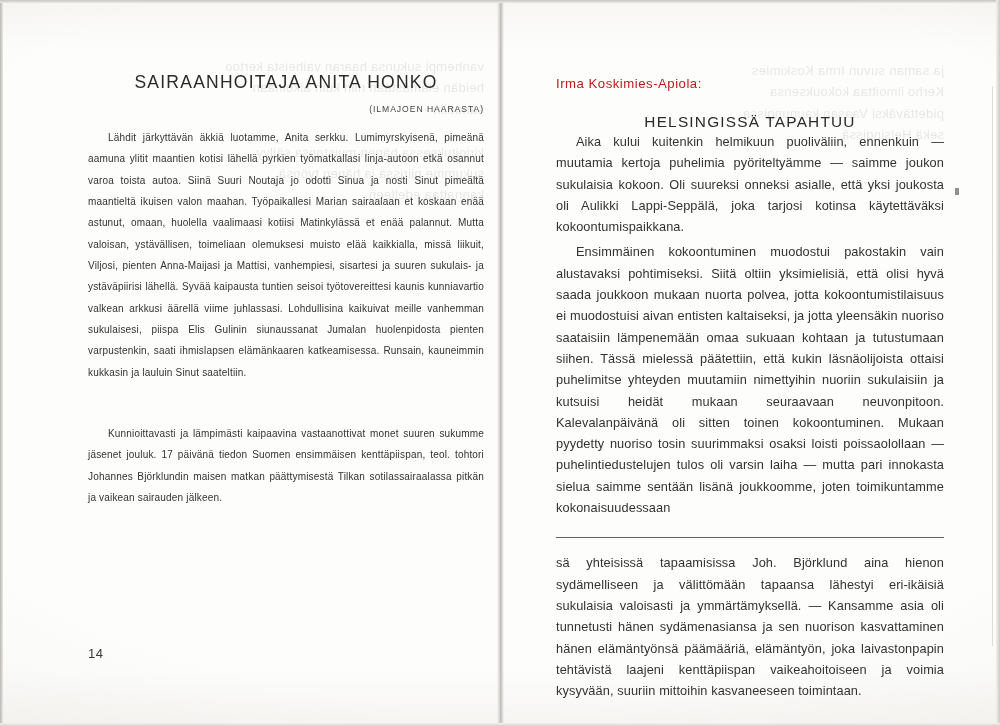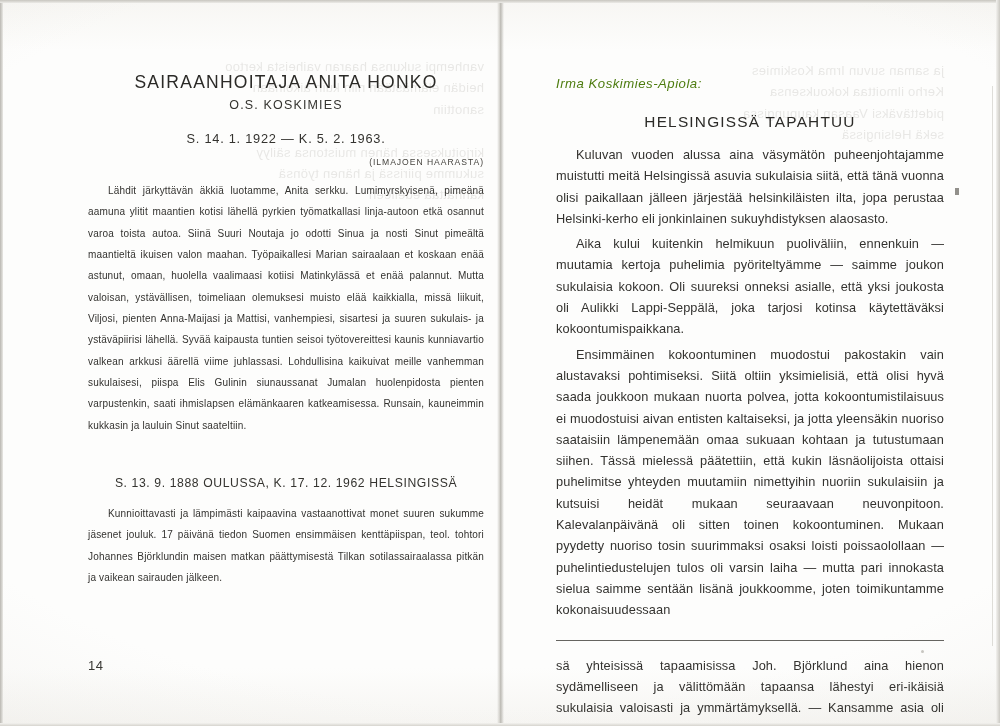--- a/index.html
+++ b/index.html
@@ -132,24 +132,23 @@
   }
   p.body.first { margin-top: 13px; }
   p.body + p.body { margin-top: 4px; }
   p.body.noindent { text-indent: 0; }
 
   
   #col-right p.body { font-size: 12.75px; line-height: 21.3px; letter-spacing: .1px; }
 
   .byline {
     margin: 0 0 0 0;
-    font-style: italic;
     font-size: 13.2px;
     letter-spacing: .5px;
-    color: #4d7c0f;
+    color: #b91c1c;
   }
   h1.page-head {
     margin: 22px 0 0 0;
     font-weight: 400;
     font-size: 15.4px;
     letter-spacing: 1.2px;
     text-align: center;
     color: #2c2b28;
   }
 
@@ -165,21 +164,21 @@
     opacity: .85;
   }
 
   
   .folio {
     position: absolute;
     font-size: 13px;
     letter-spacing: .5px;
     color: #3a3935;
   }
-  #folio-left  { left: 88px;  top: 630px; margin-top: 12px; }
+  #folio-left  { left: 88px;  top: 630px; }
 </style>
 </head>
 <body>
 
 <div id="scan">
 
   <div id="paper-tone"></div>
 
   <div class="bleed" id="bleed-left">vanhempi sukunsa haaran vaiheista kertoo
 heidän elämästään niin kuin aikoinaan
@@ -191,46 +190,42 @@
   <div class="bleed" id="bleed-right">ja saman suvun Irma Koskimies
 Kerho ilmoittaa kokouksensa
 pidettäväksi Vaasan kaupungissa
 sekä Helsingissä</div>
 
   <div class="page" id="page-left">
     <div class="col" id="col-left">
 
       <div>
         <h1 class="article-title">SAIRAANHOITAJA ANITA HONKO</h1>
-        <h2 class="article-subtitle">O.S. KOSKIMIES</h2>
-        <p class="lifespan">S. 14. 1. 1922 — K. 5. 2. 1963.</p>
         <p class="branch">(ILMAJOEN HAARASTA)</p>
 
         <p class="body first">Lähdit järkyttävän äkkiä luotamme, Anita serkku. Lumimyrskyisenä, pimeänä aamuna ylitit maantien kotisi lähellä pyrkien työmatkallasi linja-autoon etkä osannut varoa toista autoa. Siinä Suuri Noutaja jo odotti Sinua ja nosti Sinut pimeältä maantieltä ikuisen valon maahan. Työpaikallesi Marian sairaalaan et koskaan enää astunut, omaan, huolella vaalimaasi kotiisi Matinkylässä et enää palannut. Mutta valoisan, ystävällisen, toimeliaan olemuksesi muisto elää kaikkialla, missä liikuit, Viljosi, pienten Anna-Maijasi ja Mattisi, vanhempiesi, sisartesi ja suuren sukulais- ja ystäväpiirisi lähellä. Syvää kaipausta tuntien seisoi työtovereittesi kaunis kunniavartio valkean arkkusi äärellä viime juhlassasi. Lohdullisina kaikuivat meille vanhemman sukulaisesi, piispa Elis Gulinin siunaussanat Jumalan huolenpidosta pienten varpustenkin, saati ihmislapsen elämänkaaren katkeamisessa. Runsain, kauneimmin kukkasin ja lauluin Sinut saateltiin.</p>
       </div>
 
       <div class="second-article">
-        <p class="lifespan">S. 13. 9. 1888 OULUSSA, K. 17. 12. 1962 HELSINGISSÄ</p>
 
         <p class="body first">Kunnioittavasti ja lämpimästi kaipaavina vastaanottivat monet suuren sukumme jäsenet jouluk. 17 päivänä tiedon Suomen ensimmäisen kenttäpiispan, teol. tohtori Johannes Björklundin maisen matkan päättymisestä Tilkan sotilassairaalassa pitkän ja vaikean sairauden jälkeen.</p>
 
       </div>
 
     </div>
 
     <div class="folio" id="folio-left">14</div>
   </div>
 
   <div class="page" id="page-right">
     <div class="col" id="col-right">
 
       <p class="byline">Irma Koskimies-Apiola:</p>
       <h1 class="page-head">HELSINGISSÄ TAPAHTUU</h1>
 
-      <p class="body first">Kuluvan vuoden alussa aina väsymätön puheenjohtajamme muistutti meitä Helsingissä asuvia sukulaisia siitä, että tänä vuonna olisi paikallaan jälleen järjestää helsinkiläisten ilta, jopa perustaa Helsinki-kerho eli jonkinlainen sukuyhdistyksen alaosasto.</p>
       <p class="body">Aika kului kuitenkin helmikuun puoliväliin, ennenkuin — muutamia kertoja puhelimia pyöriteltyämme — saimme joukon sukulaisia kokoon. Oli suureksi onneksi asialle, että yksi joukosta oli Aulikki Lappi-Seppälä, joka tarjosi kotinsa käytettäväksi kokoontumispaikkana.</p>
       <p class="body">Ensimmäinen kokoontuminen muodostui pakostakin vain alustavaksi pohtimiseksi. Siitä oltiin yksimielisiä, että olisi hyvä saada joukkoon mukaan nuorta polvea, jotta kokoontumistilaisuus ei muodostuisi aivan entisten kaltaiseksi, ja jotta yleensäkin nuoriso saataisiin lämpenemään omaa sukuaan kohtaan ja tutustumaan siihen. Tässä mielessä päätettiin, että kukin läsnäolijoista ottaisi puhelimitse yhteyden muutamiin nimettyihin nuoriin sukulaisiin ja kutsuisi heidät mukaan seuraavaan neuvonpitoon. Kalevalanpäivänä oli sitten toinen kokoontuminen. Mukaan pyydetty nuoriso tosin suurimmaksi osaksi loisti poissaolollaan — puhelintiedustelujen tulos oli varsin laiha — mutta pari innokasta sielua saimme sentään lisänä joukkoomme, joten toimikuntamme kokonaisuudessaan</p>
 
       <hr class="rule">
 
       <p class="body noindent">sä yhteisissä tapaamisissa Joh. Björklund aina hienon sydämelliseen ja välittömään tapaansa lähestyi eri-ikäisiä sukulaisia valoisasti ja ymmärtämyksellä. — Kansamme asia oli tunnetusti hänen sydämenasiansa ja sen nuorison kasvattaminen hänen elämäntyönsä päämääriä, elämäntyön, joka laivastonpapin tehtävistä laajeni kenttäpiispan vaikeahoitoiseen ja voimia kysyvään, suuriin mittoihin kasvaneeseen toimintaan.</p>
 
     </div>
 
   </div>

